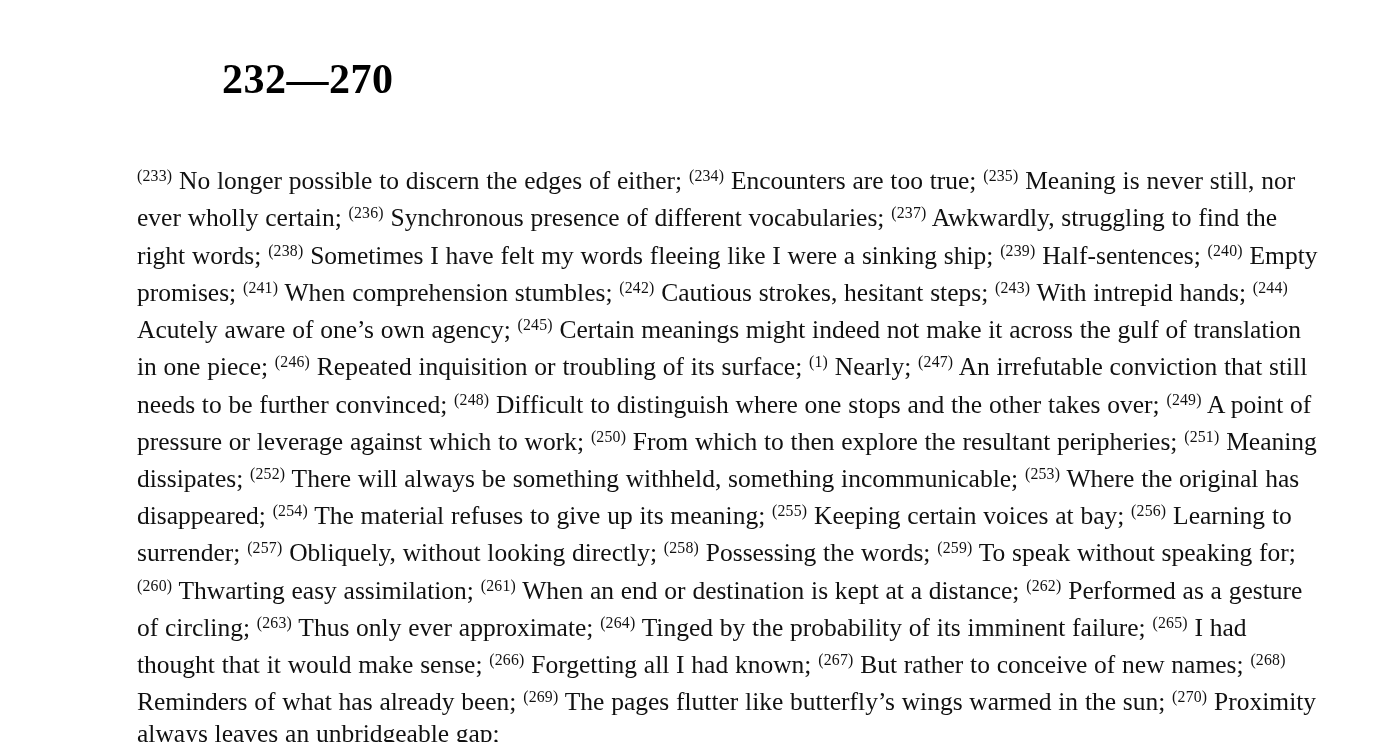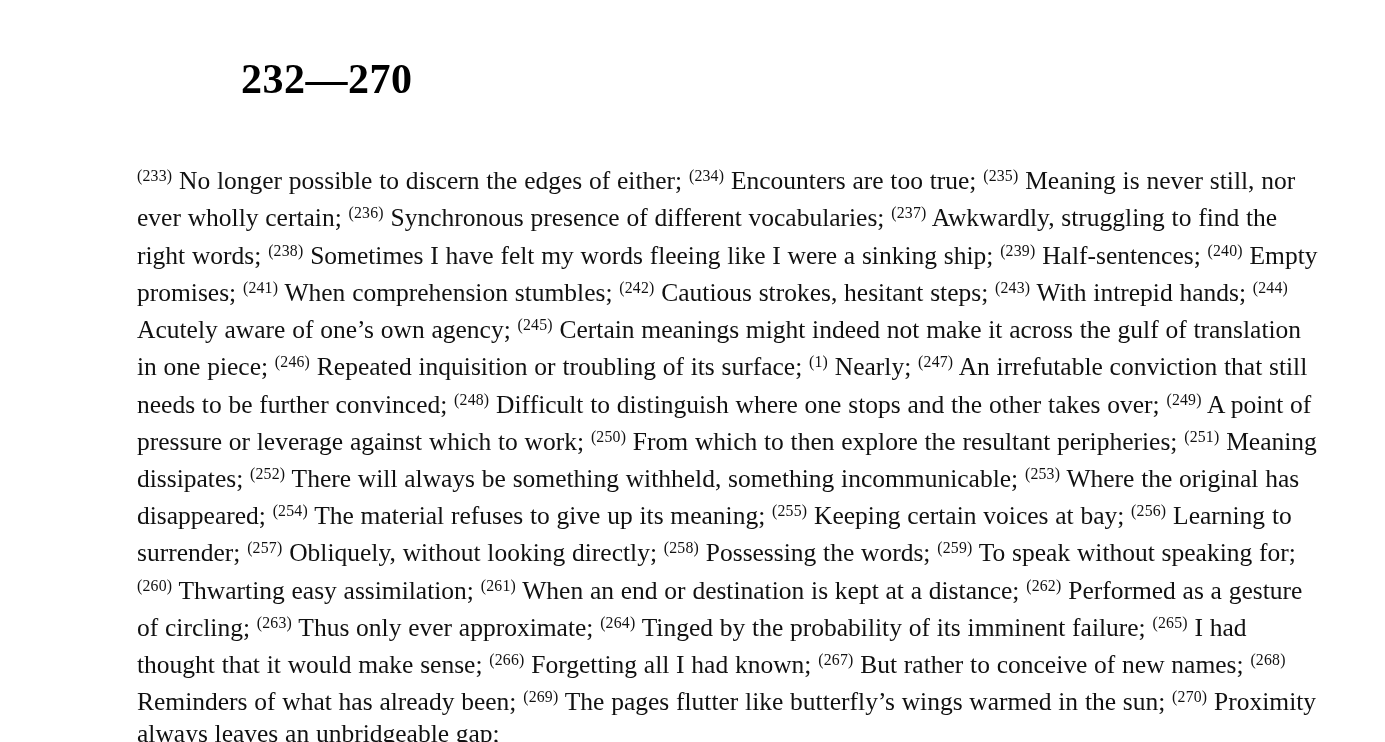--- a/index.html
+++ b/index.html
@@ -15,21 +15,21 @@
     color: #111111;
   }
   .page {
     position: relative;
     width: 1385px;
     height: 742px;
     box-sizing: border-box;
   }
   .page-title {
     position: absolute;
-    left: 241px;
+    left: 222px;
     top: 55px;
     font-family: "Liberation Serif", serif;
     font-size: 42px;
     font-weight: 700;
     letter-spacing: 0.5px;
     color: #000000;
     white-space: nowrap;
   }
   .body-text {
     position: absolute;

